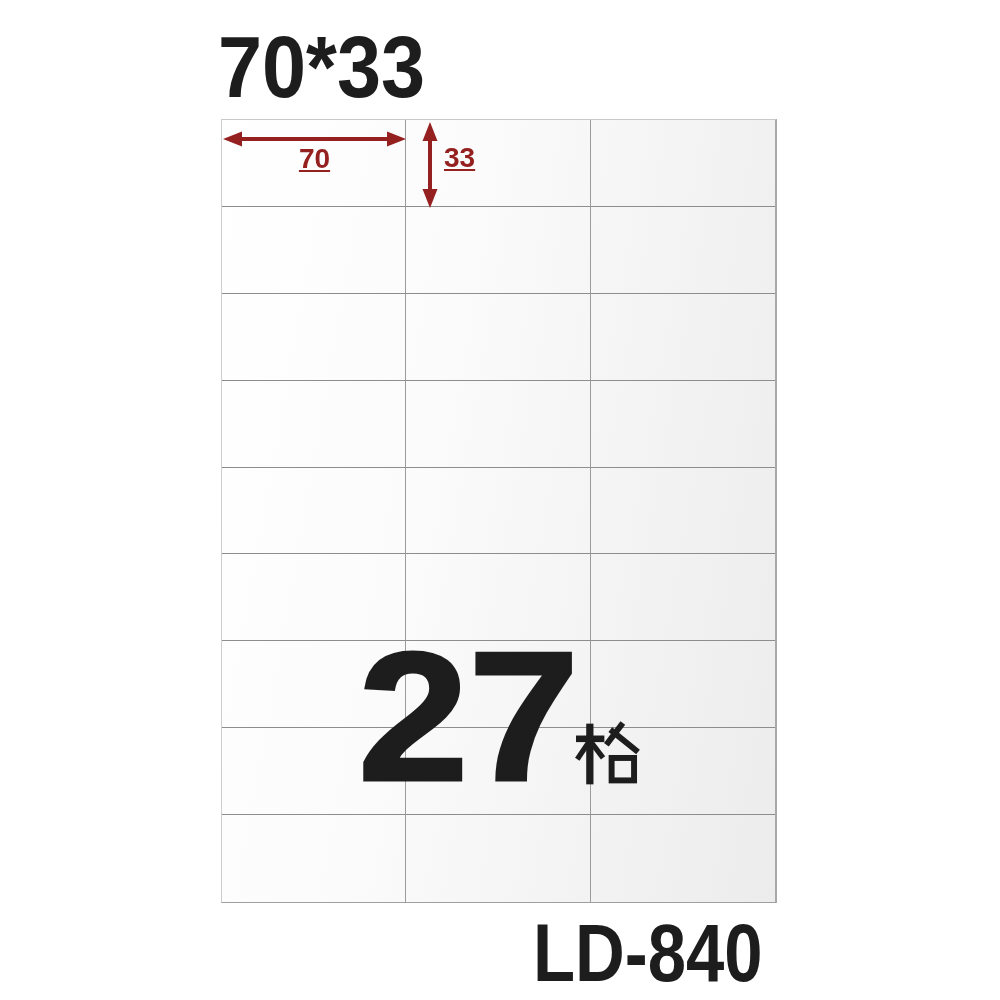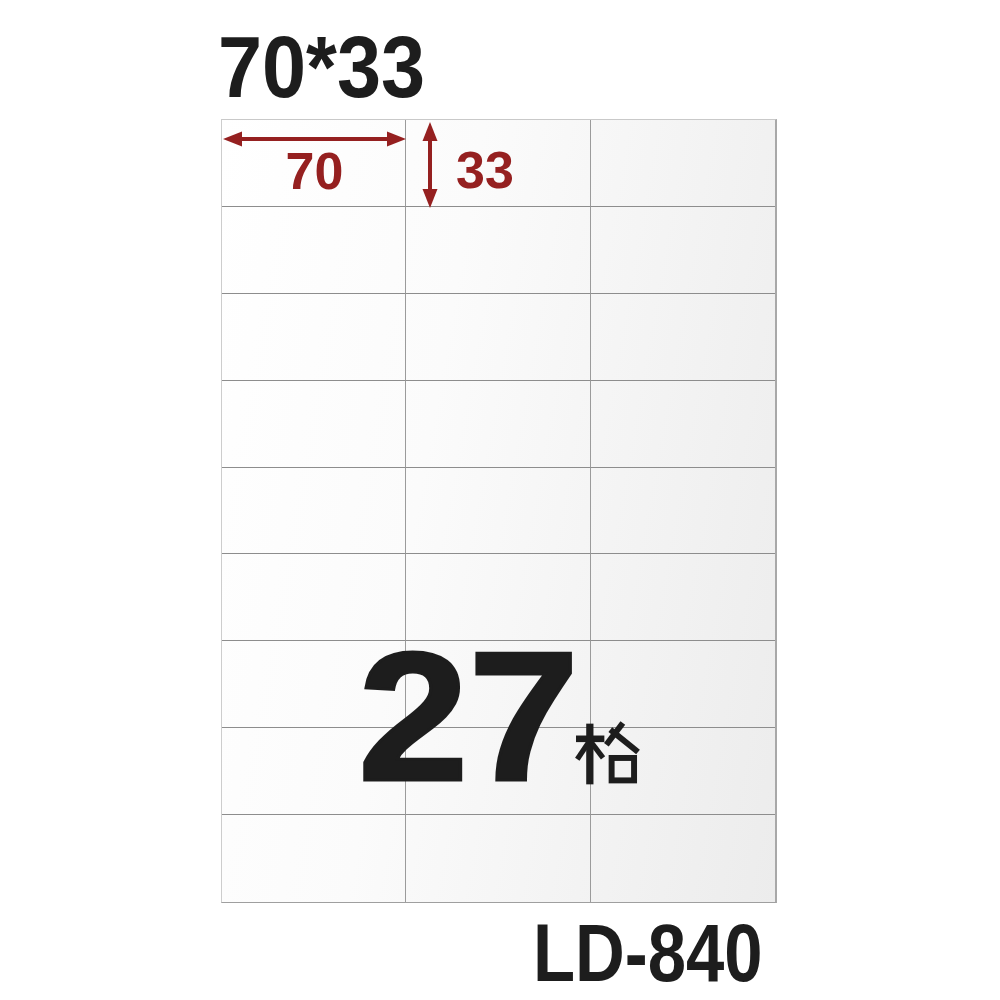--- a/index.html
+++ b/index.html
@@ -25,25 +25,25 @@
   .grid{width:100%;height:100%;display:grid;}
   .cell{box-sizing:border-box;border-right:1px solid #9b9b9b;border-bottom:1px solid #8d8d8d;}
   .cell.last-col{border-right:none;}
   .cell.last-row{border-bottom:none;}
 
   
   .dim-overlay{position:absolute;left:0;top:0;width:556px;height:100px;overflow:visible;}
   .arrow-line{stroke:var(--accent);stroke-width:4;}
   .arrow-head{fill:var(--accent);stroke:none;}
   .dim-label{
-    position:absolute;font-weight:bold;font-size:52px;line-height:1;
-    color:var(--accent);white-space:nowrap;
+    position:absolute;font-weight:bold;font-size:28px;line-height:1;
+    color:var(--accent);white-space:nowrap;text-decoration:underline;
   }
   .dim-label.w{left:0;top:25px;width:185px;text-align:center;}
-  .dim-label.h{left:222px;top:24px;margin-left:12px;}
+  .dim-label.h{left:222px;top:24px;}
 
   
   .count-number{
     position:absolute;left:358px;top:624px;
     font-size:184px;line-height:1;font-weight:bold;color:var(--ink);
     -webkit-text-stroke:3px var(--ink);
     transform:scaleX(1.08);transform-origin:left top;white-space:nowrap;
   }
   .count-unit{position:absolute;left:574px;top:718px;width:66px;height:72px;}
   .count-unit line,.count-unit rect{stroke:var(--ink);}

